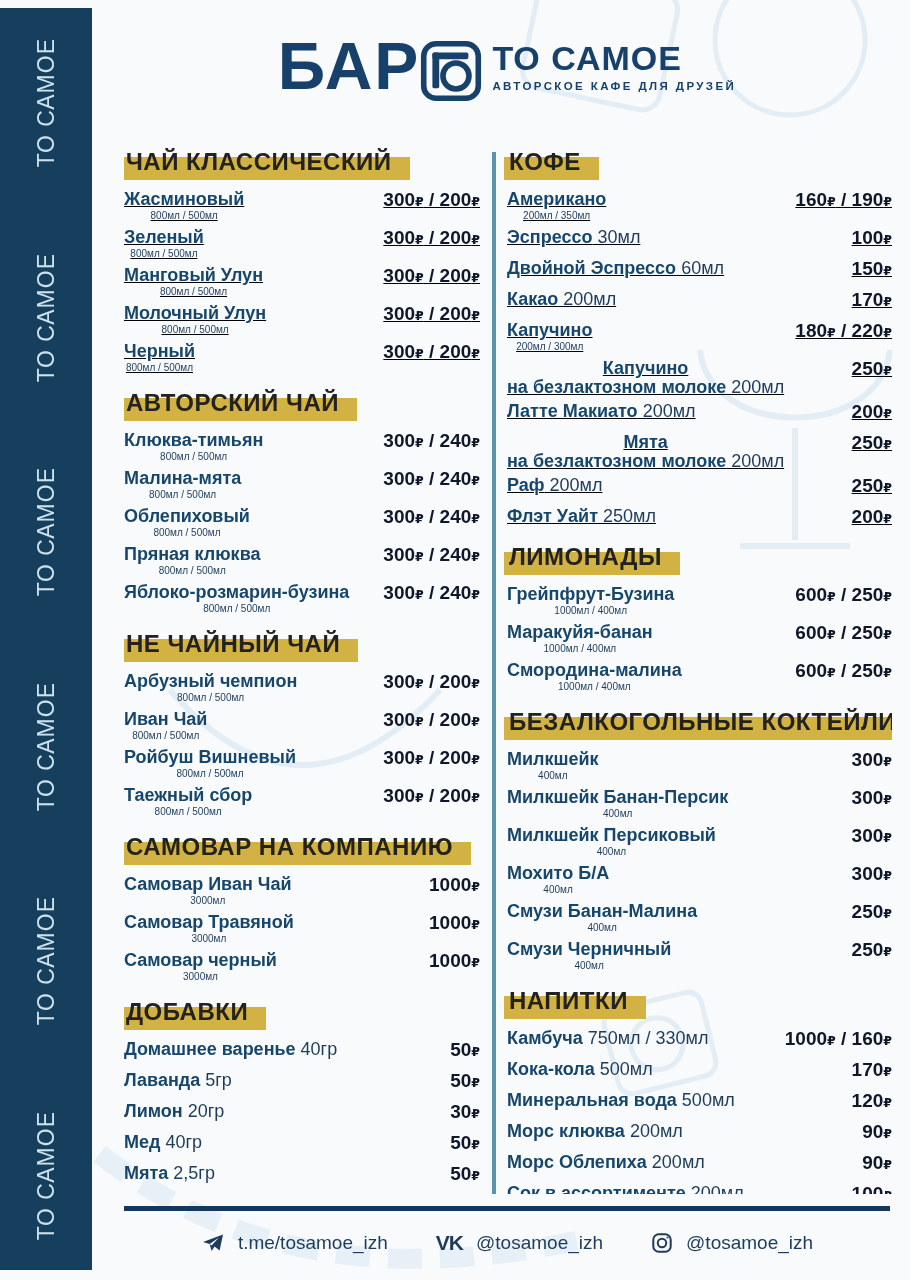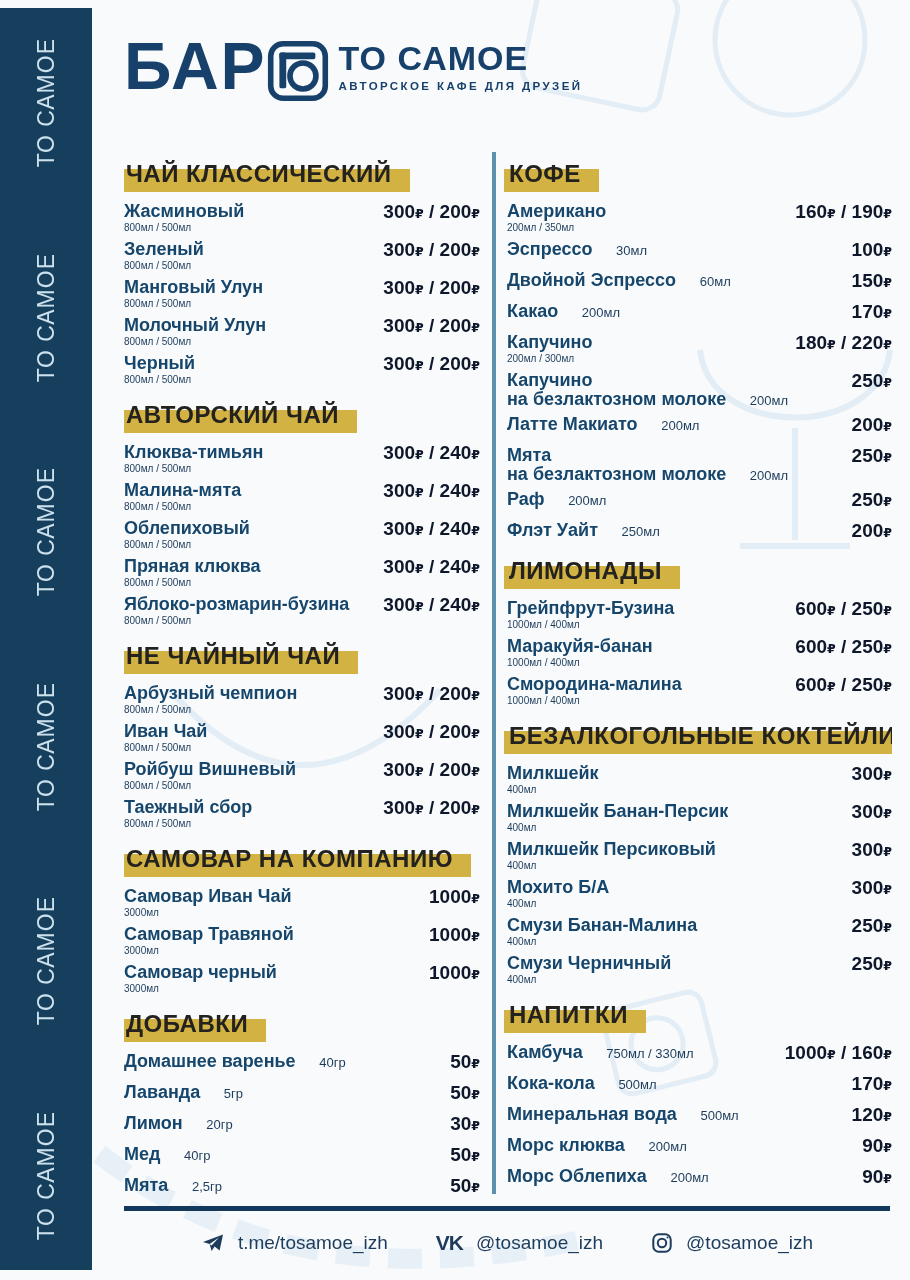--- a/index.html
+++ b/index.html
@@ -10,48 +10,48 @@
   .doodles { position:absolute; inset:0; pointer-events:none; }
 
   
   .sidebar { position:absolute; left:0; top:8px; bottom:10px; width:92px; background:#153f5d;
              display:flex; flex-direction:column; justify-content:space-between; align-items:center; padding:30px 0; z-index:2; }
   .side-text { writing-mode:vertical-rl; transform:rotate(180deg); color:#cde1ed; font-size:23px;
                letter-spacing:1px; white-space:nowrap; }
 
   main { position:absolute; left:92px; top:0; right:0; bottom:0; padding:34px 18px 0 32px; z-index:1; }
 
-  .hdr { display:flex; justify-content:flex-start; align-items:flex-start; height:104px; }
+  .hdr { display:flex; justify-content:center; align-items:flex-start; height:104px; }
   .hdr h1 { font-size:66px; line-height:64px; font-weight:bold; color:#17416b; letter-spacing:2px; }
   .brand { display:flex; align-items:flex-start; gap:10px; margin-top:6px; margin-right:2px; }
   .brand-txt { display:flex; flex-direction:column; }
   .brand-name { font-size:34px; line-height:36px; font-weight:bold; color:#17416b; letter-spacing:1px; white-space:nowrap; }
   .brand-tagline { font-size:11.5px; font-weight:bold; color:#17416b; letter-spacing:2.4px; margin-top:4px; white-space:nowrap; }
 
   .columns { display:flex; margin-top:6px; height:1050px; overflow:hidden; }
   .col-left { width:356px; flex:none; }
   .col-right { flex:1; min-width:0; }
   .divider { flex:none; width:3px; border-left:2px solid #5a93ab; border-right:2px solid #5a93ab;
              margin:8px 11px 0 12px; }
 
   .sec { margin-top:14px; }
-  .sec:first-child { margin-top:16px; }
+  .sec:first-child { margin-top:4px;text-decoration:underline; }
   .sec-h { position:relative; z-index:0; display:inline-block; font-size:24px; font-weight:bold;
            color:#23221e; letter-spacing:0.5px; margin-bottom:13px; padding:0 4px 0 2px; white-space:nowrap; }
   .sec-h::after { content:""; position:absolute; left:-3px; right:-14px; top:9px; bottom:-4px;
                   background:#d2b243; z-index:-1; }
 
-  .mrow { display:flex; justify-content:space-between; align-items:flex-start; margin-bottom:4px; }
+  .mrow { display:flex; justify-content:space-between; align-items:flex-start; margin-bottom:4px;text-align:center; }
   .mrow.single { margin-bottom:8px; }
   .item-left { min-width:0; }
   .item-name { font-size:18px; line-height:20px; font-weight:bold; color:#16466b; }
   .line2 { display:block; }
   .line2.portion { font-size:10px; line-height:14px; color:#1d3c5c; }
   .line2.name2 { font-size:18px; line-height:19px; font-weight:bold; color:#16466b; }
-  .portion-inline { font-weight:normal; font-size:13px; color:#1d3c5c;padding-left:20px; }
+  .portion-inline { font-weight:normal; font-size:18px; color:#1d3c5c; }
   .price { font-size:19px; line-height:21px; font-weight:bold; color:#0f172a; white-space:nowrap; padding-left:12px; }
   .rub { font-size:12.5px; font-family:"DejaVu Sans", sans-serif; }
 
   .footer { position:absolute; left:124px; width:766px; top:1206px; z-index:1; }
   .footer-line { height:5px; background:#14375c; }
   .socials { display:flex; justify-content:center; gap:48px; margin-top:20px; align-items:center; }
   .social { display:flex; align-items:center; gap:13px; color:#1d3c5c; font-size:19px; }
   .vk-glyph { font-weight:bold; font-size:21px; letter-spacing:-1px; color:#1d3c5c; }
   .icn { display:inline-flex; }
 </style>

